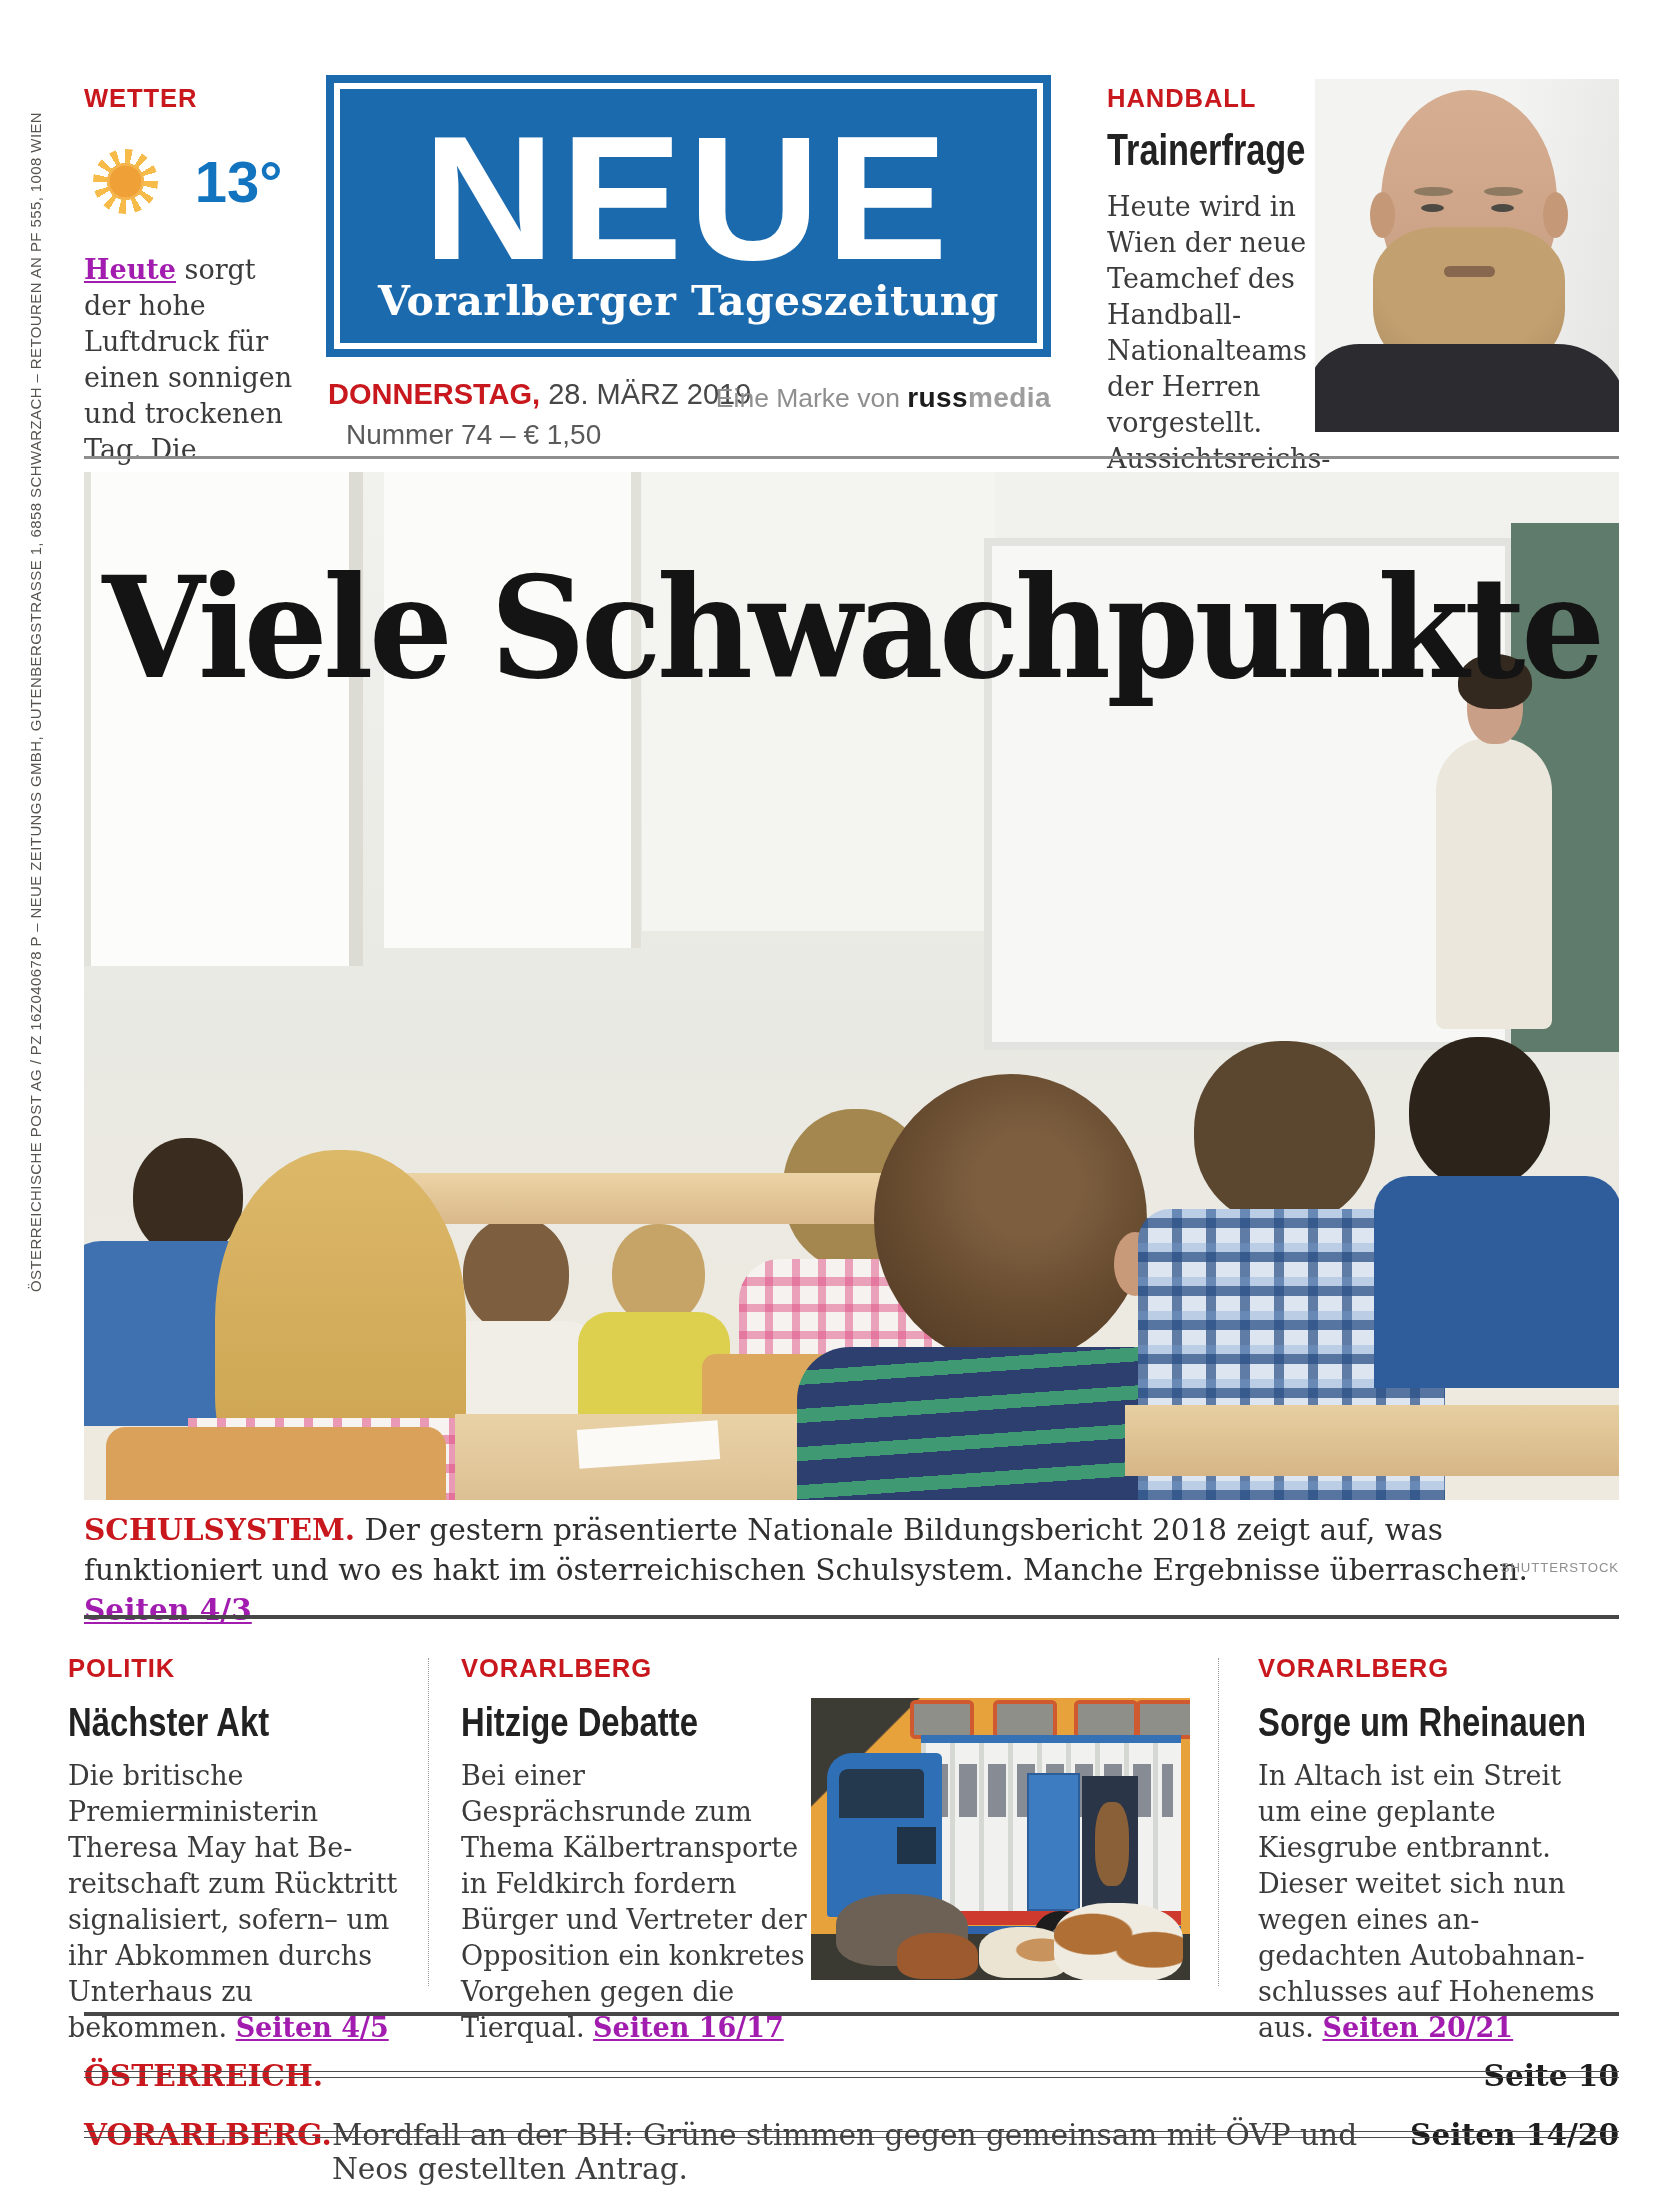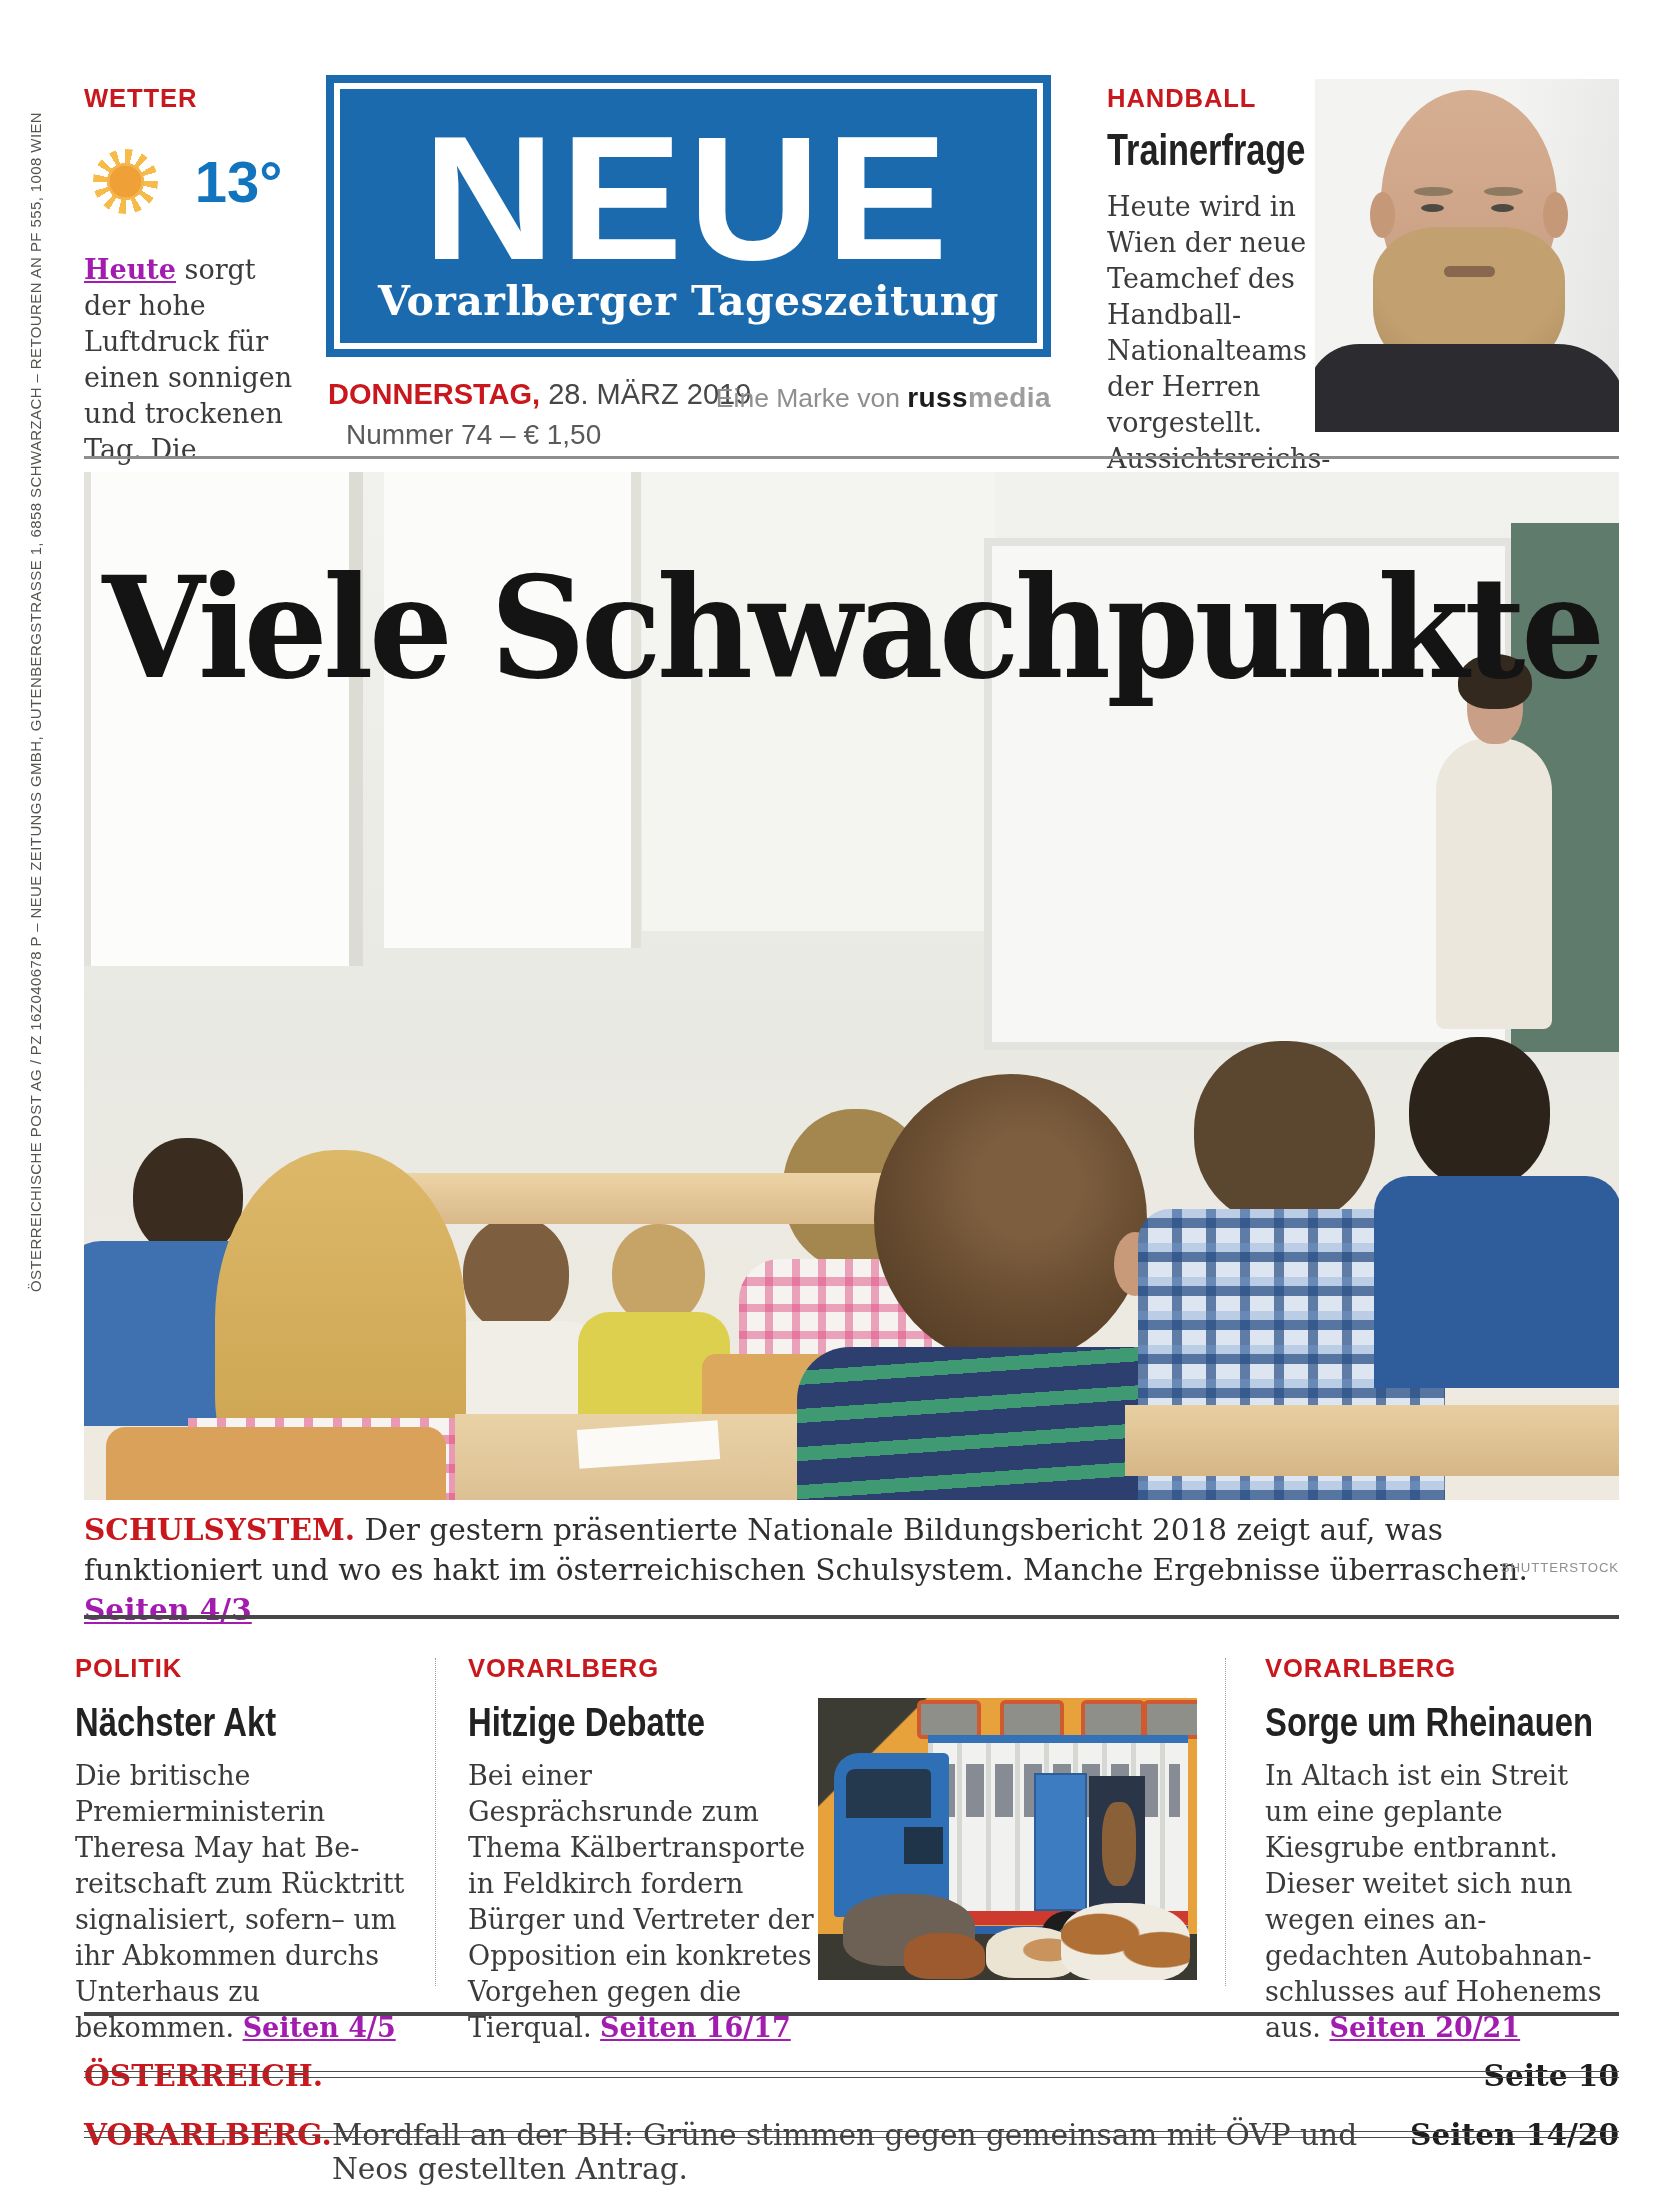--- a/index.html
+++ b/index.html
@@ -131,21 +131,21 @@
               transform:scaleY(1.06);font-family:"DejaVu Serif","Liberation Serif",serif;}
 
   
   .caption{position:absolute;left:84px;top:1510px;width:1535px;font-size:29.6px;
            line-height:1.36;color:#2f2f2f;}
   .cap-label{font-weight:bold;color:#c8181d;}
   .credit{position:absolute;right:0;top:49px;font-family:"Liberation Sans","DejaVu Sans",sans-serif;
           font-size:13.2px;letter-spacing:0.9px;color:#8f8f8f;}
 
   
-  .cols{position:absolute;left:75px;top:1654px;width:1535px;height:335px;}
+  .cols{position:absolute;left:68px;top:1654px;width:1535px;height:335px;}
   .cols > div{position:absolute;}
   .col{width:351px;}
   .col-1{left:0;}
   .col-2{left:393px;width:346px;}
   .col-3{left:1190px;width:345px;}
   .col-title{font-family:"Liberation Sans","DejaVu Sans",sans-serif;font-weight:bold;
              font-size:41px;color:#222;transform:scaleX(.8);transform-origin:0 0;
              white-space:nowrap;margin-top:16px;}
   .col p{margin:12.4px 0 0 0;font-size:27px;line-height:1.33;color:#3b3b3b;}
   .dot-1{left:360px;top:3.5px;height:328px;border-left:1.8px dotted #9c9c9c;}

